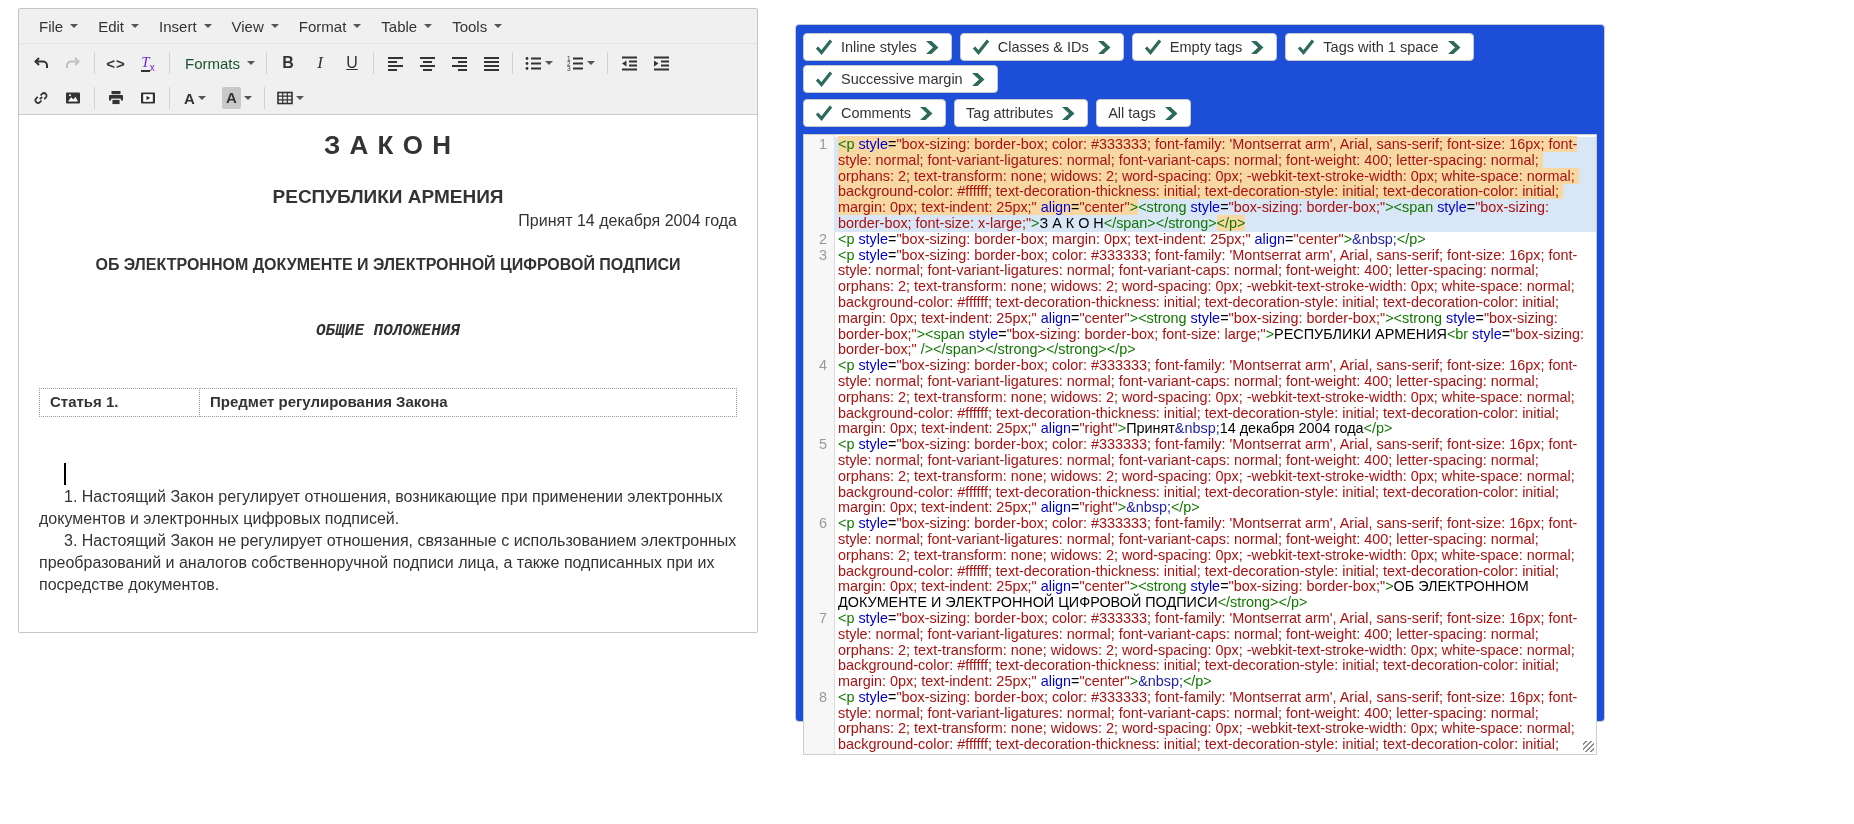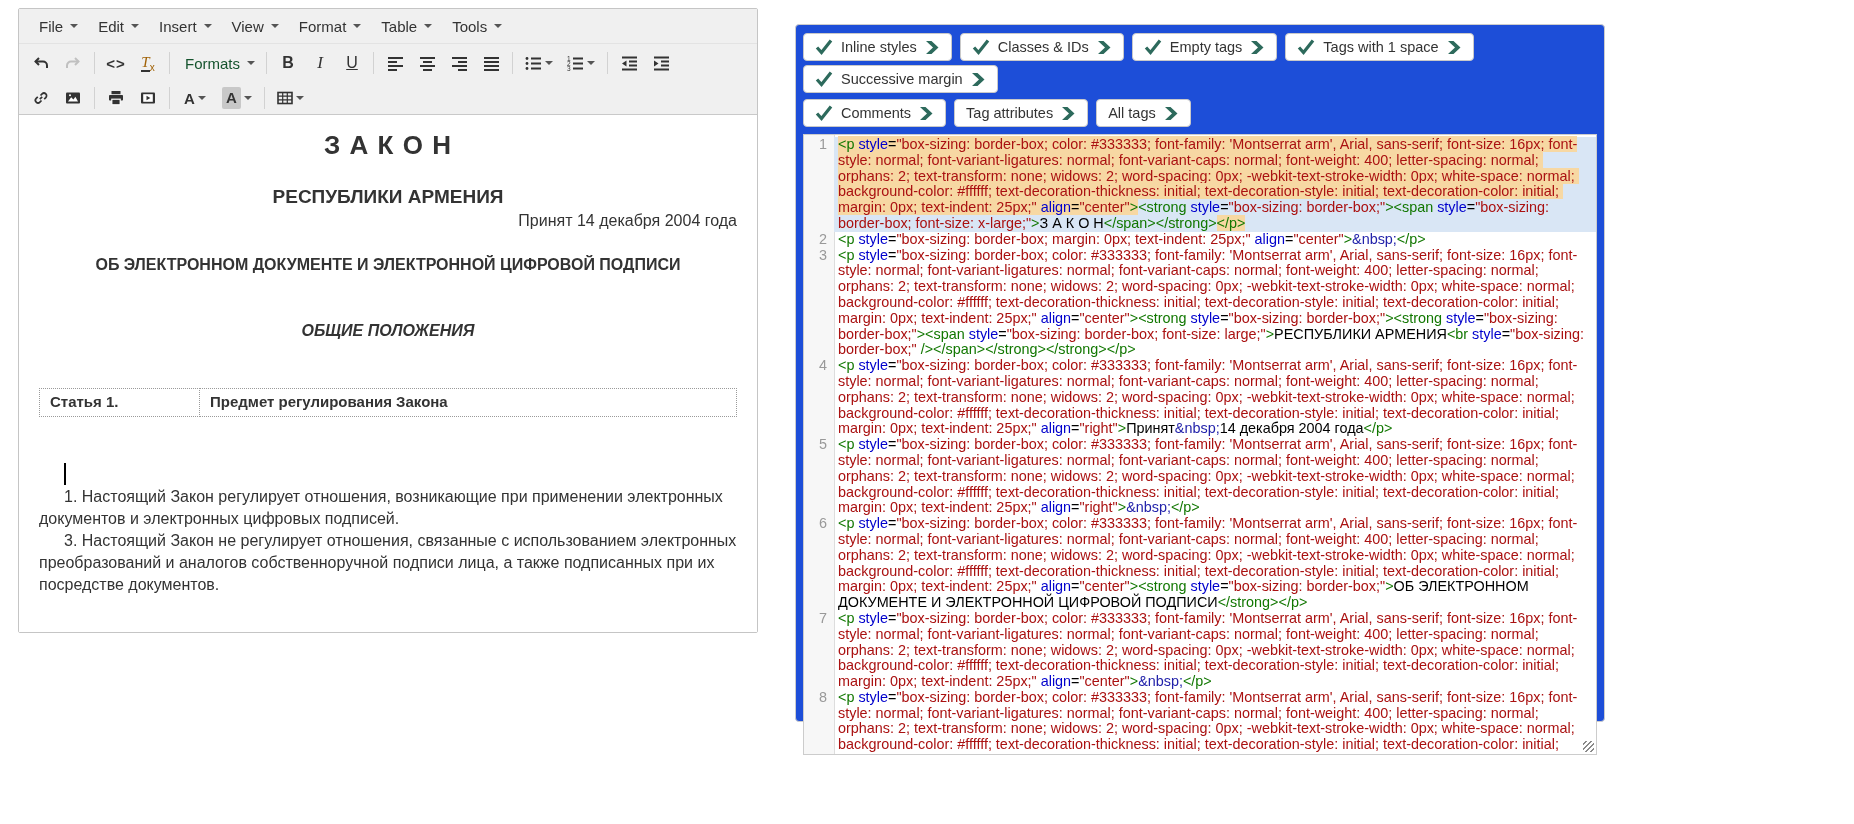--- a/index.html
+++ b/index.html
@@ -23,36 +23,36 @@
   .toolbar.row2{height:33px; border-bottom:1px solid #c9c9c9;}
   .tbtn{min-width:32px; height:29px; display:flex; align-items:center; justify-content:center;
     gap:3px; border-radius:2px; cursor:pointer; color:#333;}
   .tbtn.disabled{opacity:.45;}
   .sep{width:1px; height:22px; background:#d2d2d2; margin:0 5px; flex:none;}
   .tbtxt{font-size:15px; font-weight:bold; color:#333; letter-spacing:1px;}
   .fmt-label{font-size:15px; color:#14532d; padding:0 4px;}
   .bold-g{font-weight:bold; font-size:16px;}
   .ital-g{font-style:italic; font-family:"Liberation Serif",serif; font-size:17px;}
   .und-g{text-decoration:underline; font-size:16px;}
-  .tfx{font-size:15px; color:#a16207;}
+  .tfx{font-size:15px; color:#6d28d9;}
   .tfx i{font-family:"Liberation Serif",serif; border-bottom:2px solid #333; padding-bottom:0px;}
   .tfx sub{font-size:10px;}
   .A-g{font-weight:bold; font-size:15px; line-height:1;}
   .abg{background:#c8c8c8; border-radius:2px; padding:2px 4px;}
 
   .doc{flex:1; background:#fff; padding:14px 20px 0 20px; overflow:hidden; font-size:16px;
     color:#333; line-height:1.38; cursor:text;}
   .doc p{margin:0;}
   .blank{height:22px;}
   .t-center{text-align:center;}
   .t-right{text-align:right;}
   .t-title{font-size:26px; font-weight:bold; letter-spacing:1px; line-height:1.25;}
   .t-sub{font-size:19px; font-weight:bold;}
   .t-b{font-weight:bold;}
-  .t-bi{font-weight:bold; font-style:italic;}
+  .t-bi{font-weight:bold; font-style:italic;font-family:Liberation Mono, monospace;}
   .art-table{width:100%; border-collapse:collapse; border:1px dotted #9a9a9a; margin:2px 0;}
   .art-table td{border:1px dotted #9a9a9a; padding:3px 10px; font-weight:bold; font-size:15px;}
   .art-table td.c1{width:160px;}
   .indent{text-indent:25px;}
   .caret-line{height:23px; position:relative;}
   .caret{position:absolute; left:25px; top:0; width:1.5px; height:22px; background:#000; display:inline-block;}
 
   
   .cleaner-panel{position:absolute; left:795px; top:8px; width:810px; height:698px;
     border:1px solid #ccc; border-radius:4px; background:#1d4ed8; padding:6px 7px;margin-top:16px;}

